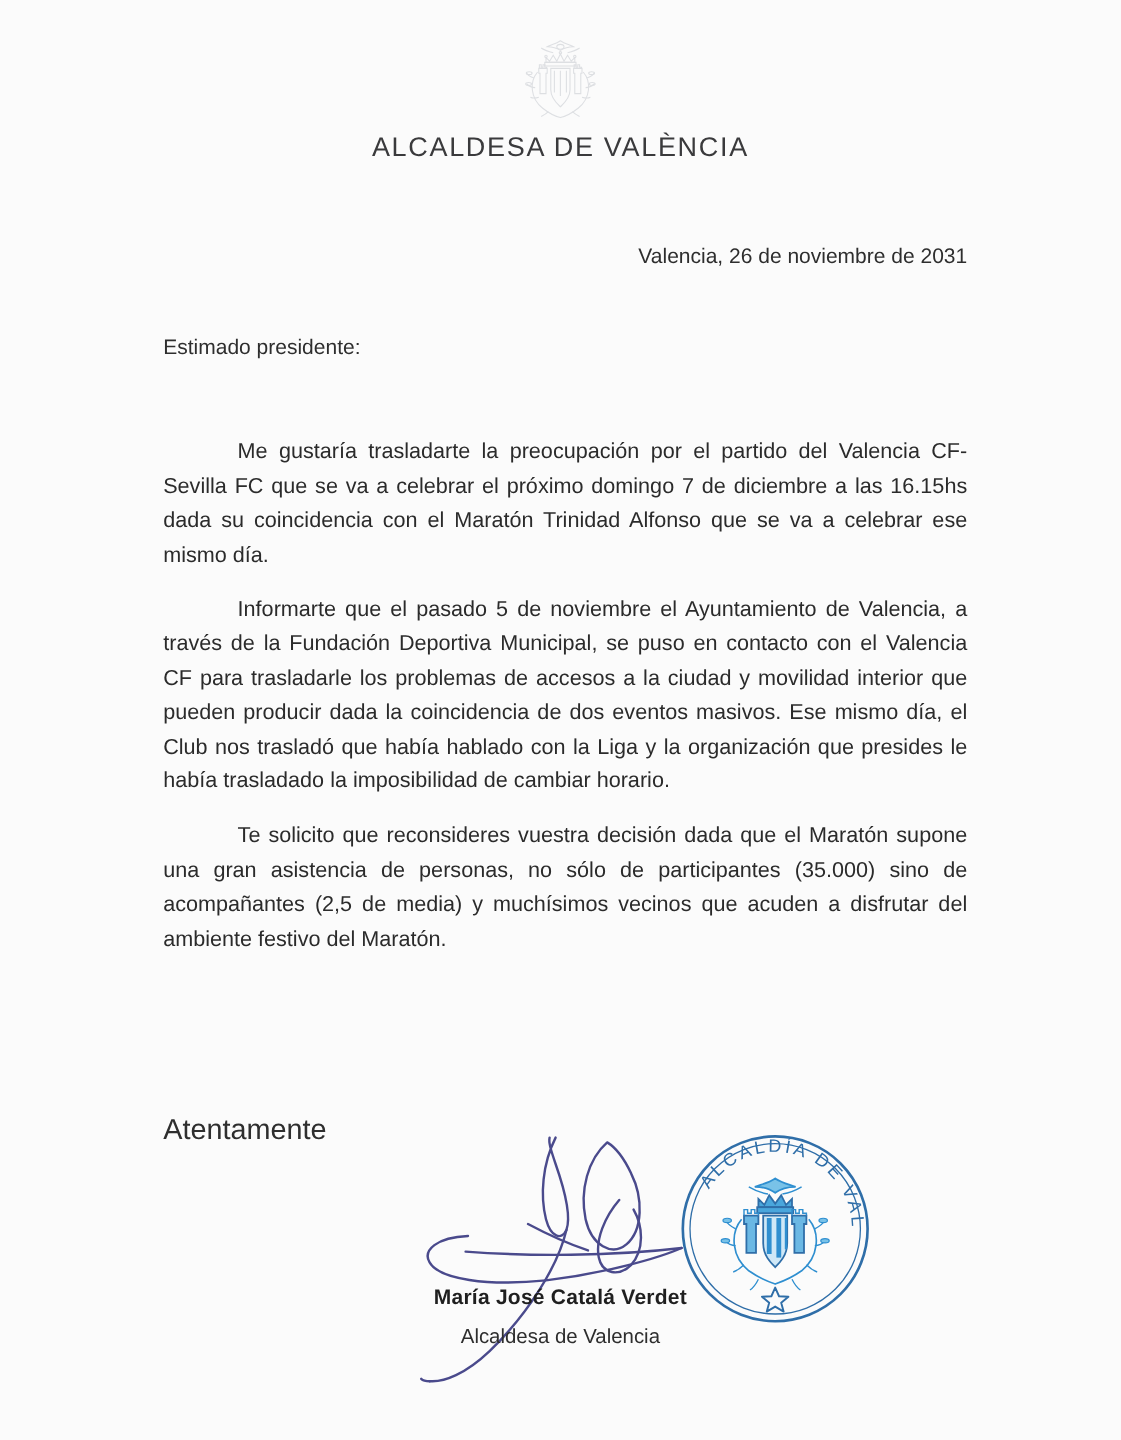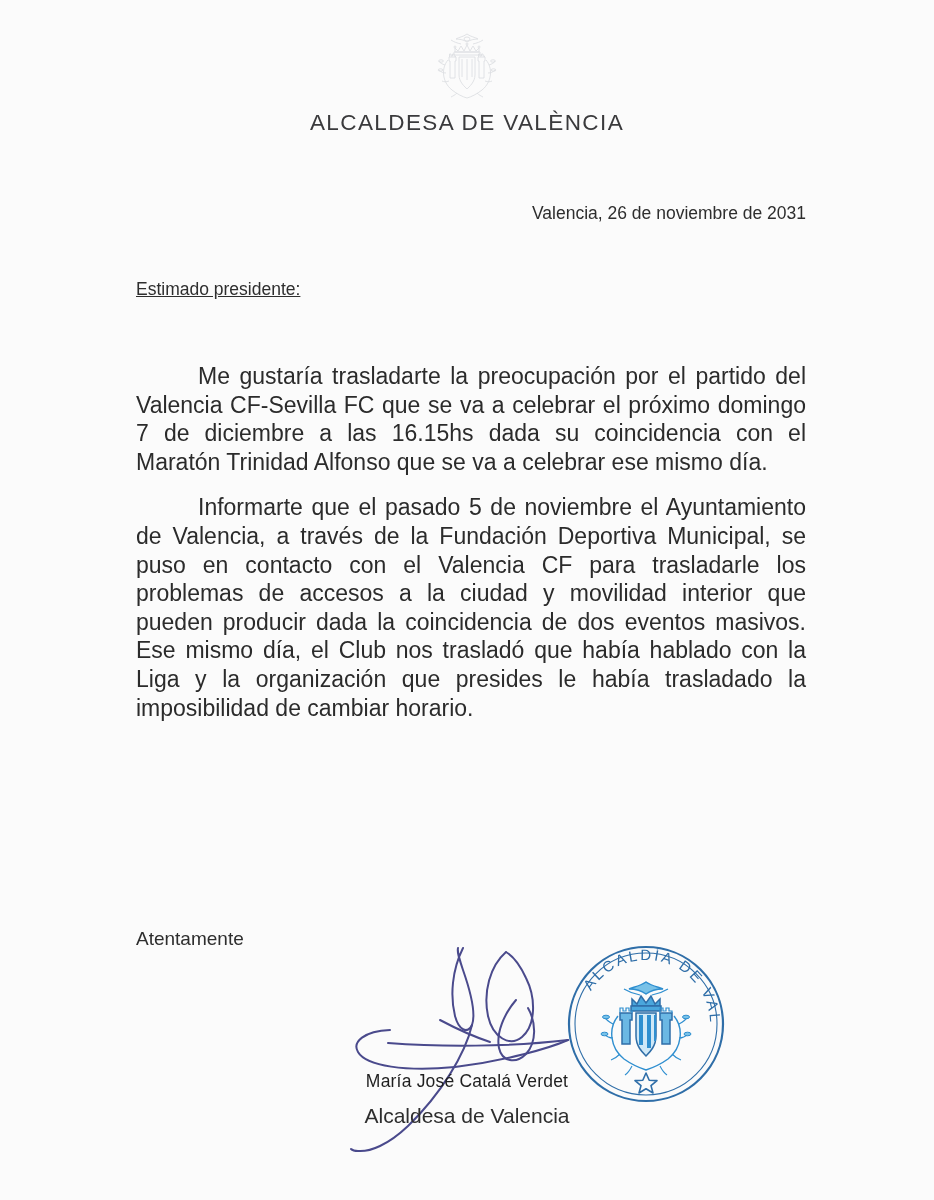--- a/index.html
+++ b/index.html
@@ -58,50 +58,49 @@
     color: #2e2e2e;
   }
 
   
   .salutation {
     position: absolute;
     top: 279px;
     left: 136px;
     font-size: 17.5px;
     color: #2e2e2e;
-    text-decoration: underline;
   }
 
   
   .body-copy {
     position: absolute;
     top: 362px;
     left: 136px;
     width: 670px;
-    font-size: 23px;
+    font-size: 18px;
     line-height: 28.6px;
     text-align: justify;
     color: #2b2b2b;
   }
   .body-copy p {
     margin: 0 0 17px 0;
     text-indent: 62px;
     text-align: justify;
     text-justify: inter-word;
   }
   .body-copy p:last-child {
     margin-bottom: 0;
   }
 
   
   .closing {
     position: absolute;
     top: 928px;
     left: 136px;
-    font-size: 19px;
+    font-size: 24px;
     color: #2e2e2e;
   }
 
   
   .signature-mark {
     position: absolute;
     top: 930px;
     left: 300px;
     width: 330px;
     height: 235px;
@@ -117,31 +116,31 @@
   }
 
   
   .signer-name {
     position: absolute;
     top: 1071px;
     left: 0;
     width: 934px;
     text-align: center;
     font-size: 17.5px;
-    font-weight: normal;
+    font-weight: bold;
     color: #1f1f1f;
     letter-spacing: 0.2px;
   }
   .signer-role {
     position: absolute;
     top: 1104px;
     left: 0;
     width: 934px;
     text-align: center;
-    font-size: 21px;
+    font-size: 17px;
     font-weight: 400;
     color: #2e2e2e;
   }
 </style>
 </head>
 <body>
 
 <div class="page">
 
   <div class="letterhead">
@@ -187,20 +186,21 @@
     <div class="letterhead-title">ALCALDESA DE VALÈNCIA</div>
   </div>
 
   <div class="date-line">Valencia, 26 de noviembre de 2031</div>
 
   <div class="salutation">Estimado presidente:</div>
 
   <div class="body-copy">
     <p>Me gustaría trasladarte la preocupación por el partido del Valencia CF-Sevilla FC que se va a celebrar el próximo domingo 7 de diciembre a las 16.15hs dada su coincidencia con el Maratón Trinidad Alfonso que se va a celebrar ese mismo día.</p>
     <p>Informarte que el pasado 5 de noviembre el Ayuntamiento de Valencia, a través de la Fundación Deportiva Municipal, se puso en contacto con el Valencia CF para trasladarle los problemas de accesos a la ciudad y movilidad interior que pueden producir dada la coincidencia de dos eventos masivos. Ese mismo día, el Club nos trasladó que había hablado con la Liga y la organización que presides le había trasladado la imposibilidad de cambiar horario.</p>
+    <p>Te solicito que reconsideres vuestra decisión dada que el Maratón supone una gran asistencia de personas, no sólo de participantes (35.000) sino de acompañantes (2,5 de media) y muchísimos vecinos que acuden a disfrutar del ambiente festivo del Maratón.</p>
   </div>
 
   <div class="closing">Atentamente</div>
 
   <svg class="signature-mark" viewBox="0 0 330 235">
     <g fill="none" stroke="#4a4a8c" stroke-width="2" stroke-linecap="round">
 
       <path d="M163 18 C152 40 150 66 155 86 C159 101 168 104 172 95 C176 84 170 60 163 40 C159 28 157 22 158 18"></path>
 
       <path d="M206 22 C190 36 183 62 188 86 C193 108 210 117 222 107 C236 95 236 68 226 48 C219 33 211 25 206 22"></path>

